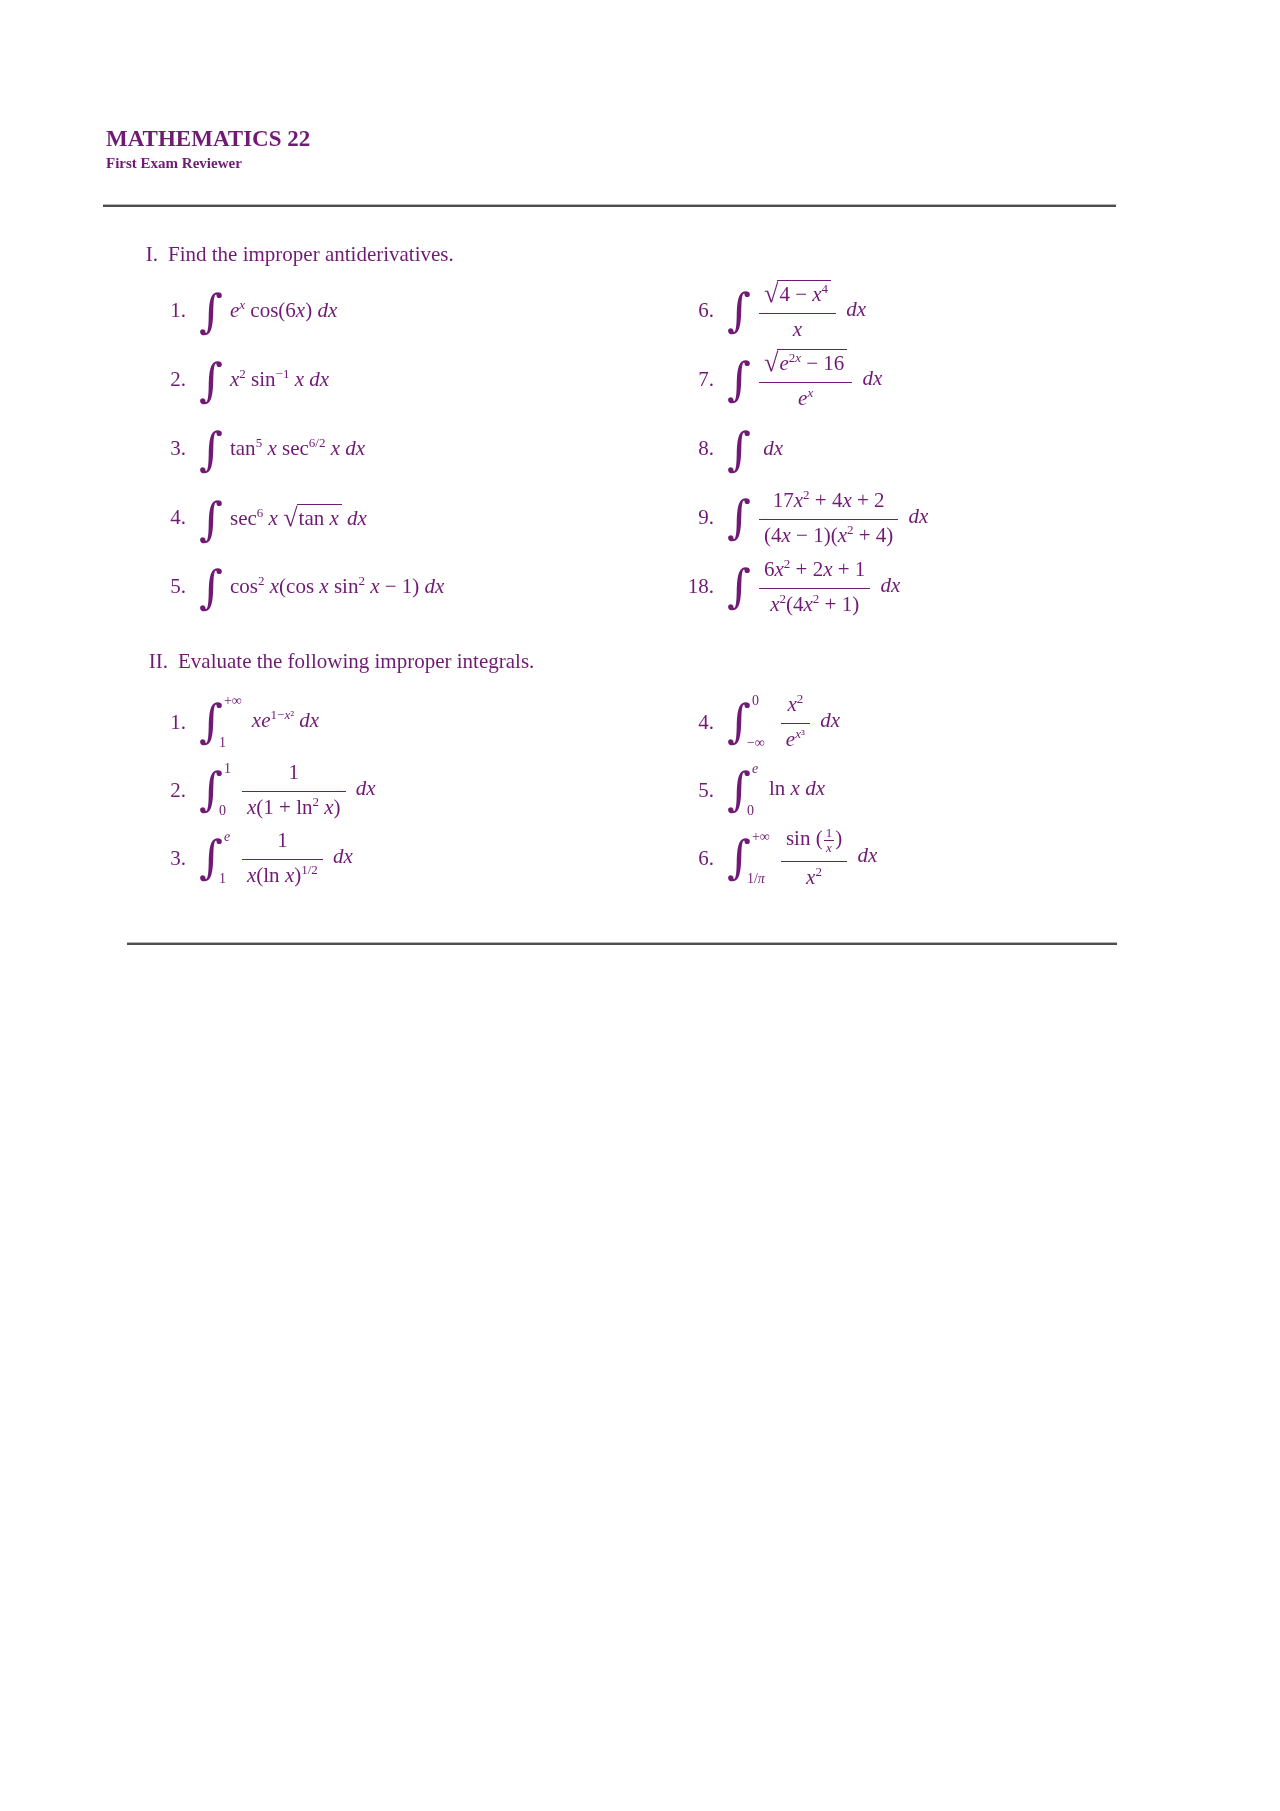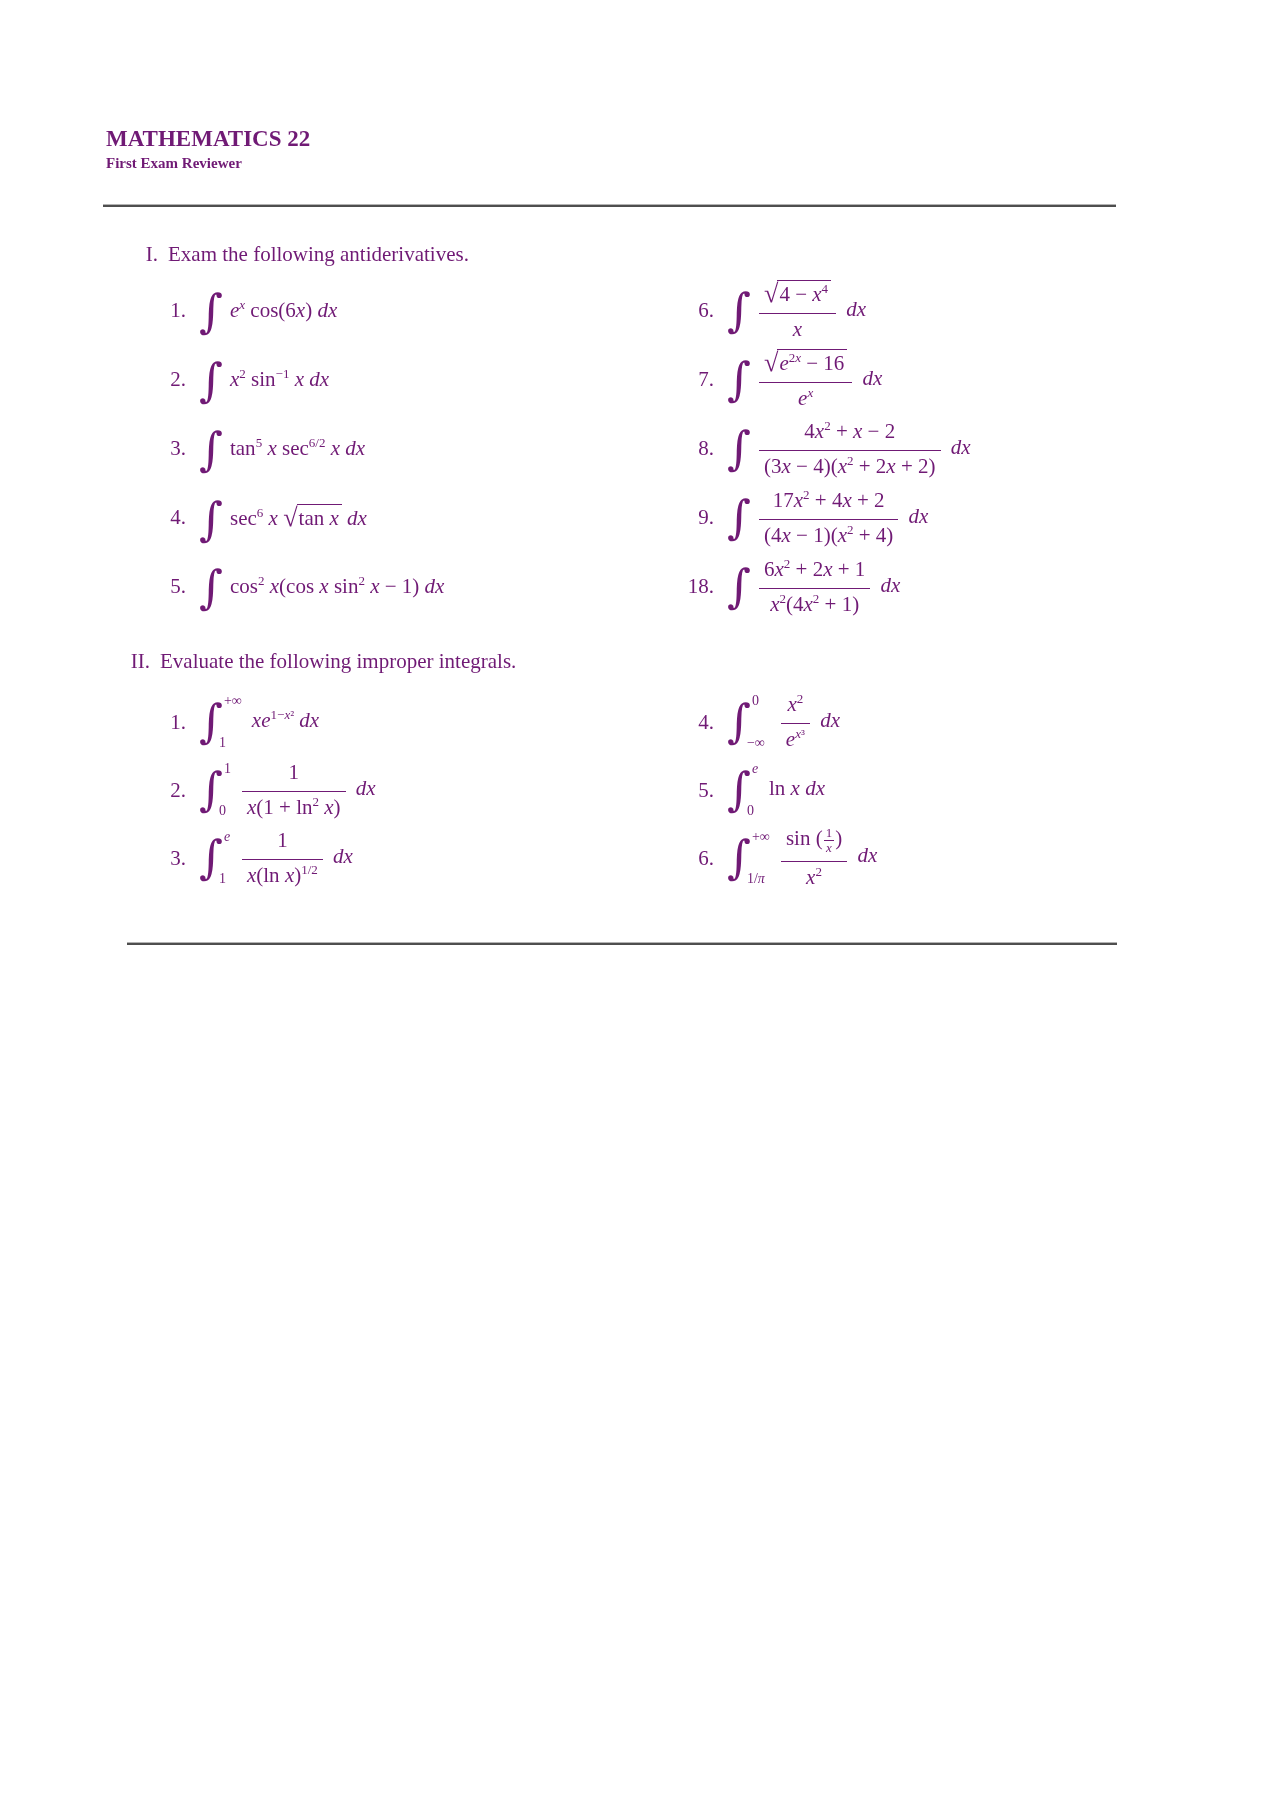--- a/index.html
+++ b/index.html
@@ -22,21 +22,21 @@
   
   .rule { position:absolute; height:3px;
           background:linear-gradient(180deg,#b3b3b3 0 1px,#4e4e4e 1px 3px); }
   .rule-top    { left:103px; top:204px;  width:1013px; }
   .rule-bottom { left:127px; top:942px;  width:990px;  }
 
   
   .section-heading { position:absolute; display:flex; font-size:21px; white-space:nowrap; }
   .sec-label { width:40px; text-align:right; margin-right:10px; flex:none; }
   #sec1-heading { left:118px; top:242px; }
-  #sec2-heading { left:110px; top:649px; }
+  #sec2-heading { left:128px; top:649px; }
 
   
   .col { position:absolute; display:flex; flex-direction:column; }
   #s1-col-left  { left:150px; top:276px; }
   #s1-col-right { left:678px; top:276px; }
   #s2-col-left  { left:150px; top:688px; }
   #s2-col-right { left:678px; top:688px; }
 
   .problem { display:flex; align-items:center; height:69px; }
   .s2 .problem { height:68px; }
@@ -82,21 +82,21 @@
 
   <div class="doc-header">
     <div class="doc-title">MATHEMATICS 22</div>
     <div class="doc-subtitle">First Exam Reviewer</div>
   </div>
 
   <div class="rule rule-top"></div>
 
   <div class="section-heading" id="sec1-heading">
     <span class="sec-label">I.</span>
-    <span class="sec-text">Exam the following antiderivatives.</span>
+    <span class="sec-text">Find the improper antiderivatives.</span>
   </div>
 
   <div class="col s1" id="s1-col-left">
     <div class="problem">
       <span class="pnum">1.</span>
       <span class="pform"><span class="int">∫</span><i>e</i><sup><i>x</i></sup> cos(6<i>x</i>) <i>dx</i></span>
     </div>
     <div class="problem">
       <span class="pnum">2.</span>
       <span class="pform"><span class="int">∫</span><i>x</i><sup>2</sup> sin<sup>−1</sup> <i>x</i> <i>dx</i></span>
@@ -119,21 +119,21 @@
     <div class="problem">
       <span class="pnum">6.</span>
       <span class="pform"><span class="int">∫</span><span class="frac"><span class="num"><span class="sqrt"><span class="rsign">√</span><span class="rad">4 − <i>x</i><sup>4</sup></span></span></span><span class="den"><i>x</i></span></span> <i>dx</i></span>
     </div>
     <div class="problem">
       <span class="pnum">7.</span>
       <span class="pform"><span class="int">∫</span><span class="frac"><span class="num"><span class="sqrt"><span class="rsign">√</span><span class="rad"><i>e</i><sup>2<i>x</i></sup> − 16</span></span></span><span class="den"><i>e</i><sup><i>x</i></sup></span></span> <i>dx</i></span>
     </div>
     <div class="problem">
       <span class="pnum">8.</span>
-      <span class="pform"><span class="int">∫</span><span class="frac"><span class="num">4<i>x</i><sup>2</sup> + <i>x</i> − 2</span><span class="den">(3<i>x</i> − 4)(<i>x</i><sup>2</sup> + 2<i>x</i> + 2)</span></span> <i>dx</i></span>
+      <span class="pform"><span class="int">∫</span> <i>dx</i></span>
     </div>
     <div class="problem">
       <span class="pnum">9.</span>
       <span class="pform"><span class="int">∫</span><span class="frac"><span class="num">17<i>x</i><sup>2</sup> + 4<i>x</i> + 2</span><span class="den">(4<i>x</i> − 1)(<i>x</i><sup>2</sup> + 4)</span></span> <i>dx</i></span>
     </div>
     <div class="problem">
       <span class="pnum">18.</span>
       <span class="pform"><span class="int">∫</span><span class="frac"><span class="num">6<i>x</i><sup>2</sup> + 2<i>x</i> + 1</span><span class="den"><i>x</i><sup>2</sup>(4<i>x</i><sup>2</sup> + 1)</span></span> <i>dx</i></span>
     </div>
   </div>

